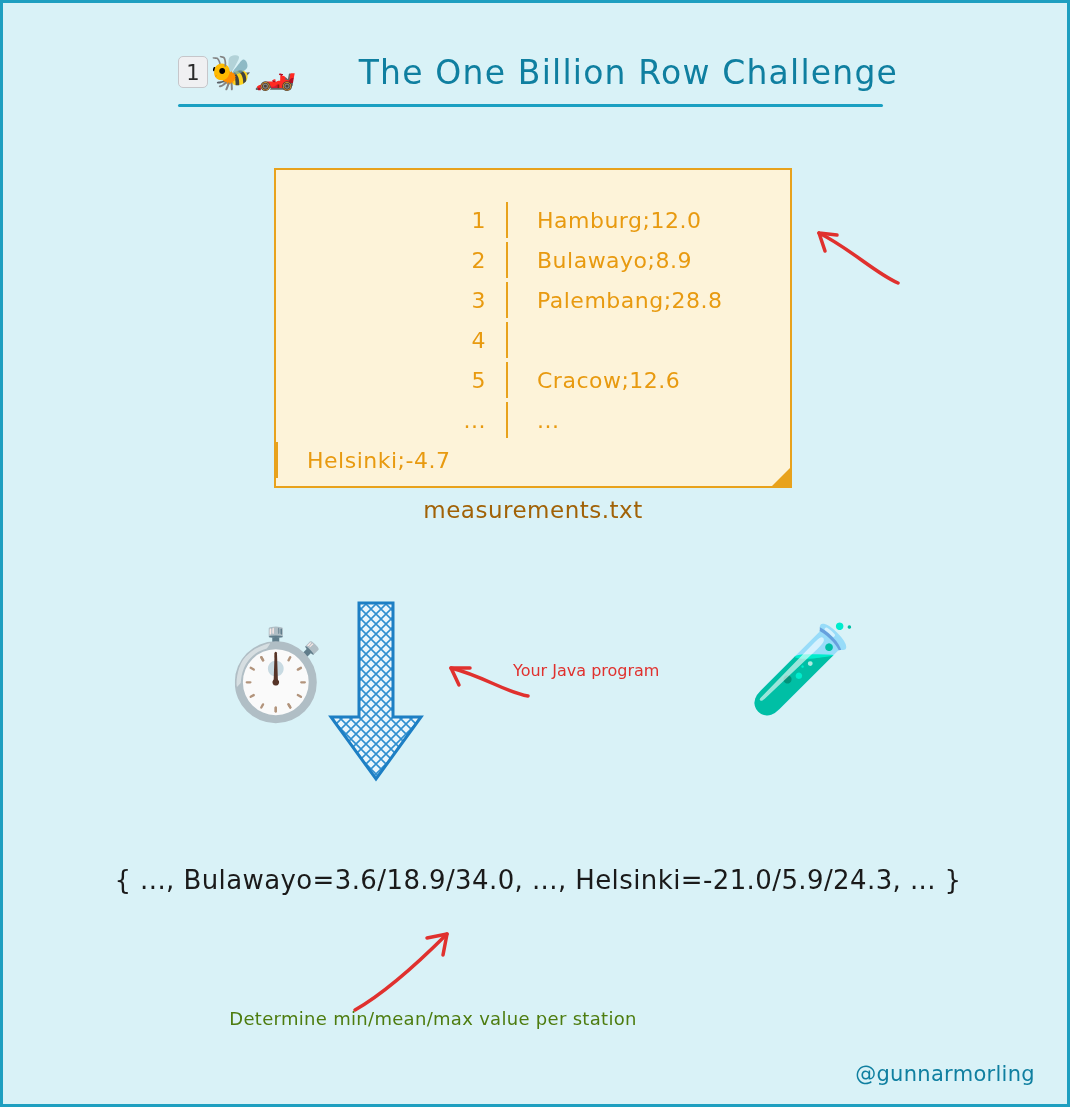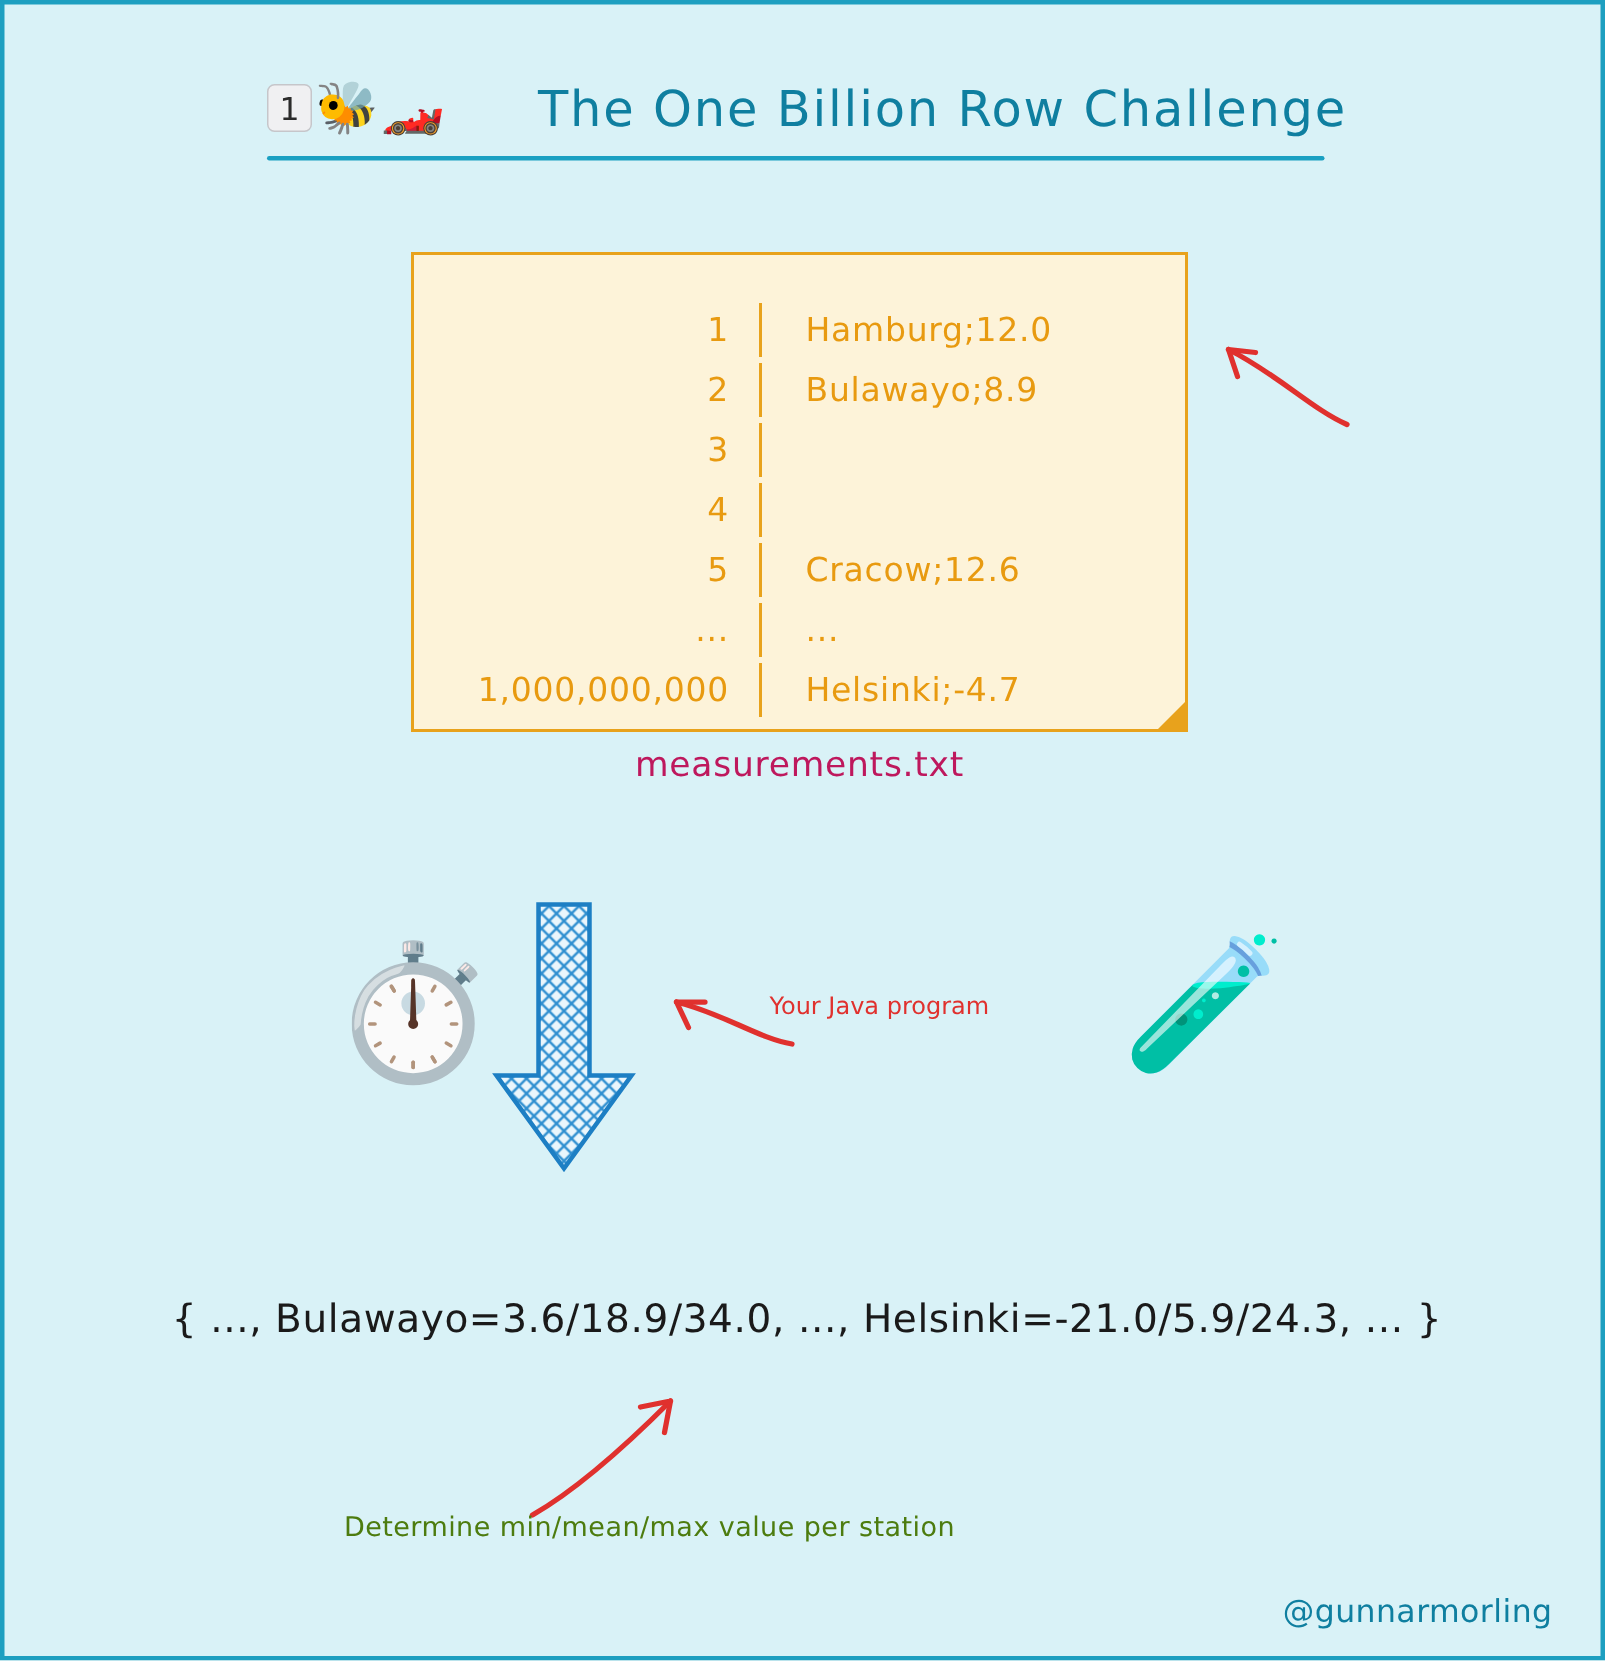--- a/index.html
+++ b/index.html
@@ -126,21 +126,21 @@
     letter-spacing: 0.5px;
   }
   #file-caption {
     position: absolute;
     left: 271px;
     top: 494px;
     width: 518px;
     text-align: center;
     font-family: "DejaVu Sans", sans-serif;
     font-size: 23px;
-    color: #be185d;
+    color: #a16207;
     letter-spacing: 0.5px;
   }
 
   
   #annotation-values {
     position: absolute;
     left: 805px;
     top: 286px;
     width: 236px;
     text-align: center;
@@ -265,37 +265,37 @@
         <span class="row-text">Hamburg;12.0</span>
       </div>
       <div class="file-row">
         <span class="row-num">2</span>
         <span class="row-sep"></span>
         <span class="row-text">Bulawayo;8.9</span>
       </div>
       <div class="file-row">
         <span class="row-num">3</span>
         <span class="row-sep"></span>
+        <span class="row-text">Palembang;28.8</span>
       </div>
       <div class="file-row">
         <span class="row-num">4</span>
         <span class="row-sep"></span>
       </div>
       <div class="file-row">
         <span class="row-num">5</span>
         <span class="row-sep"></span>
         <span class="row-text">Cracow;12.6</span>
       </div>
       <div class="file-row">
         <span class="row-num">...</span>
         <span class="row-sep"></span>
         <span class="row-text">...</span>
       </div>
       <div class="file-row">
-        <span class="row-num">1,000,000,000</span>
         <span class="row-sep"></span>
         <span class="row-text">Helsinki;-4.7</span>
       </div>
     </div>
     <div id="file-card-fold"></div>
   </div>
   <div id="file-caption">measurements.txt</div>
 
   <svg id="arrow-values" viewBox="0 0 100 70">
     <path d="M95 62 C 72 52, 48 28, 16 12" stroke="#e0312e" stroke-width="3.5" fill="none" stroke-linecap="round"></path>

